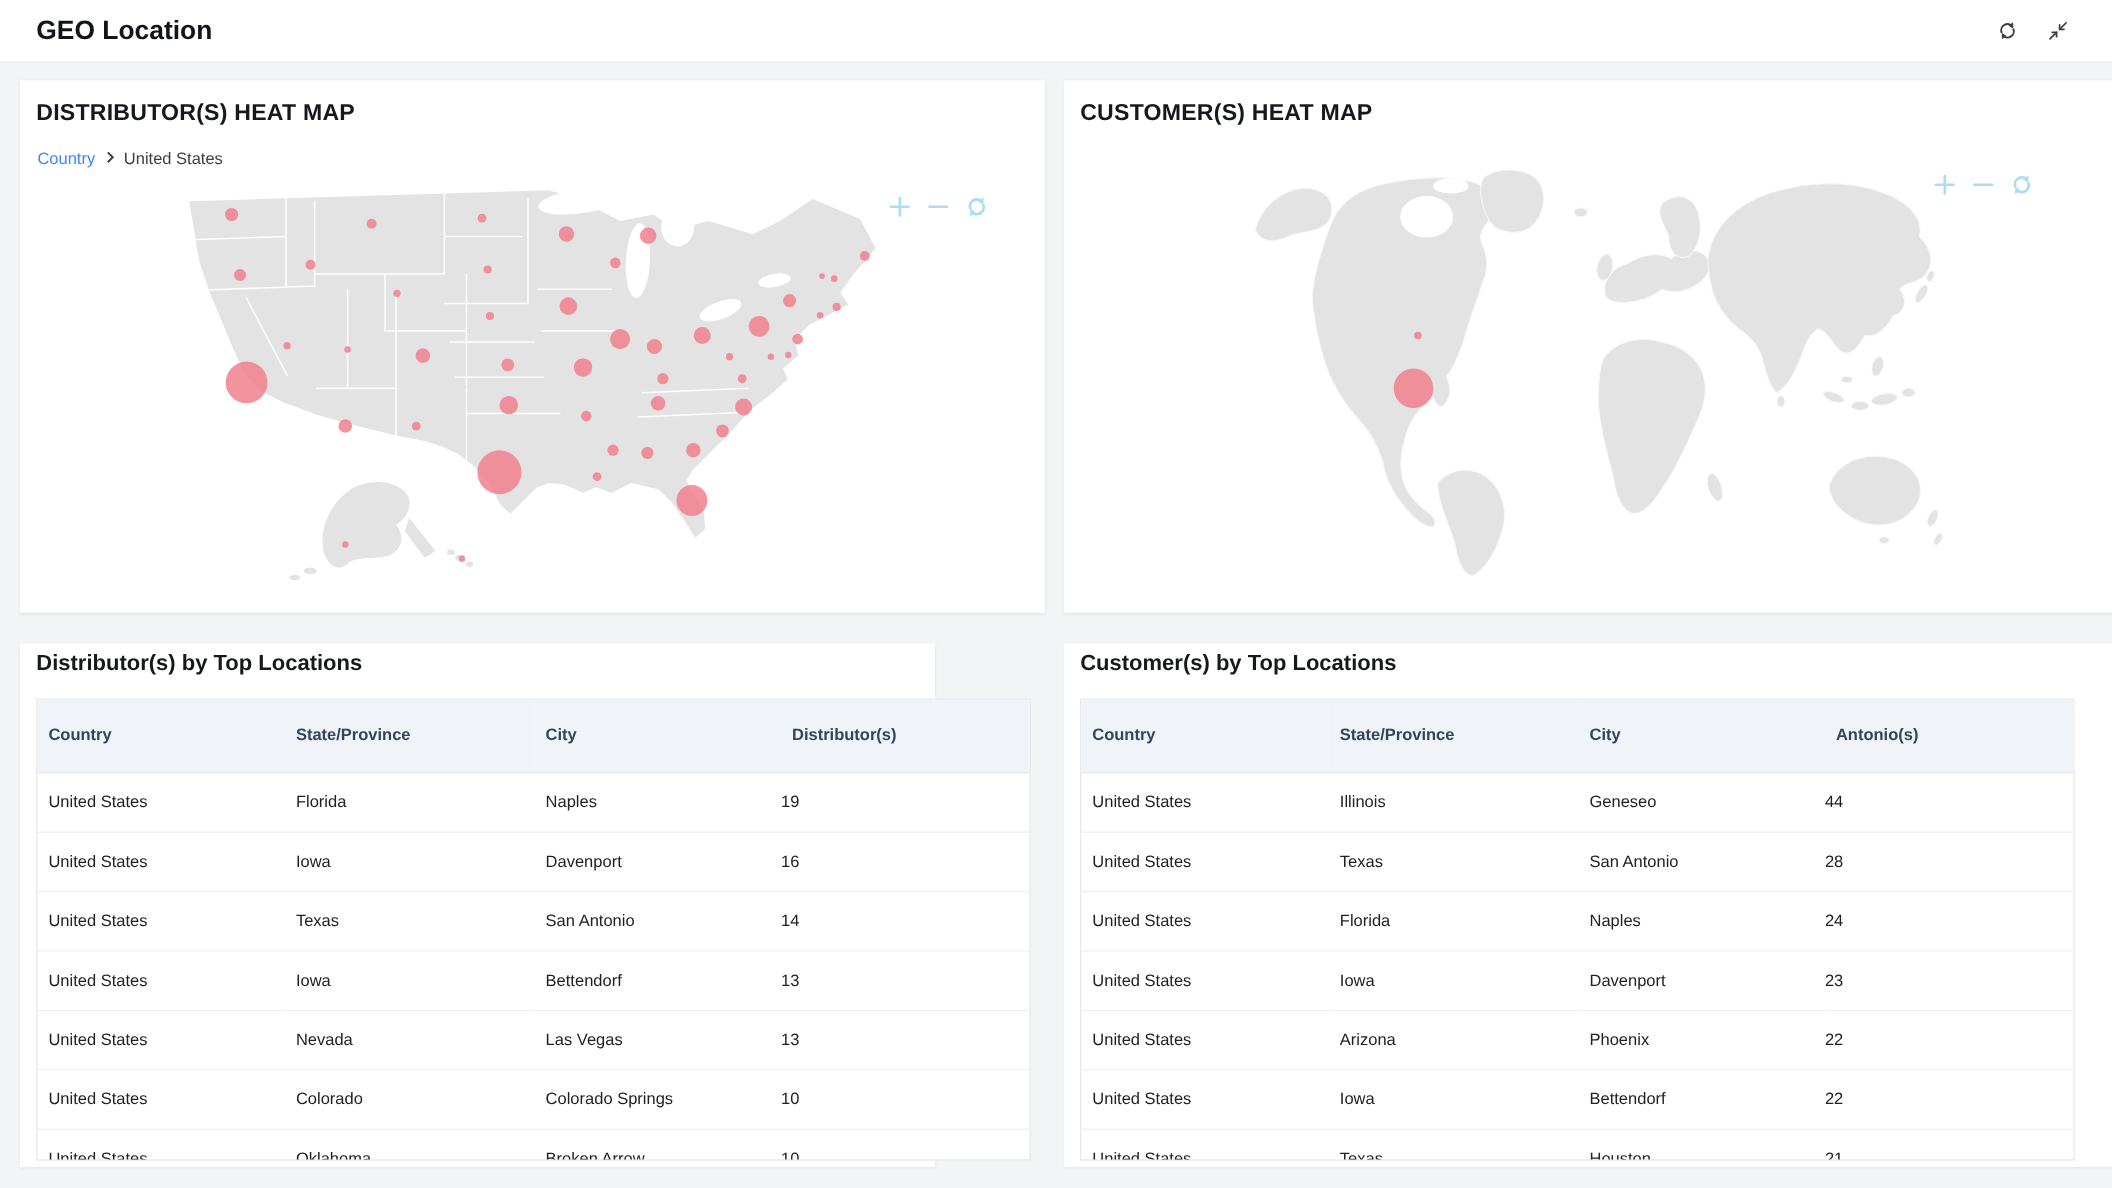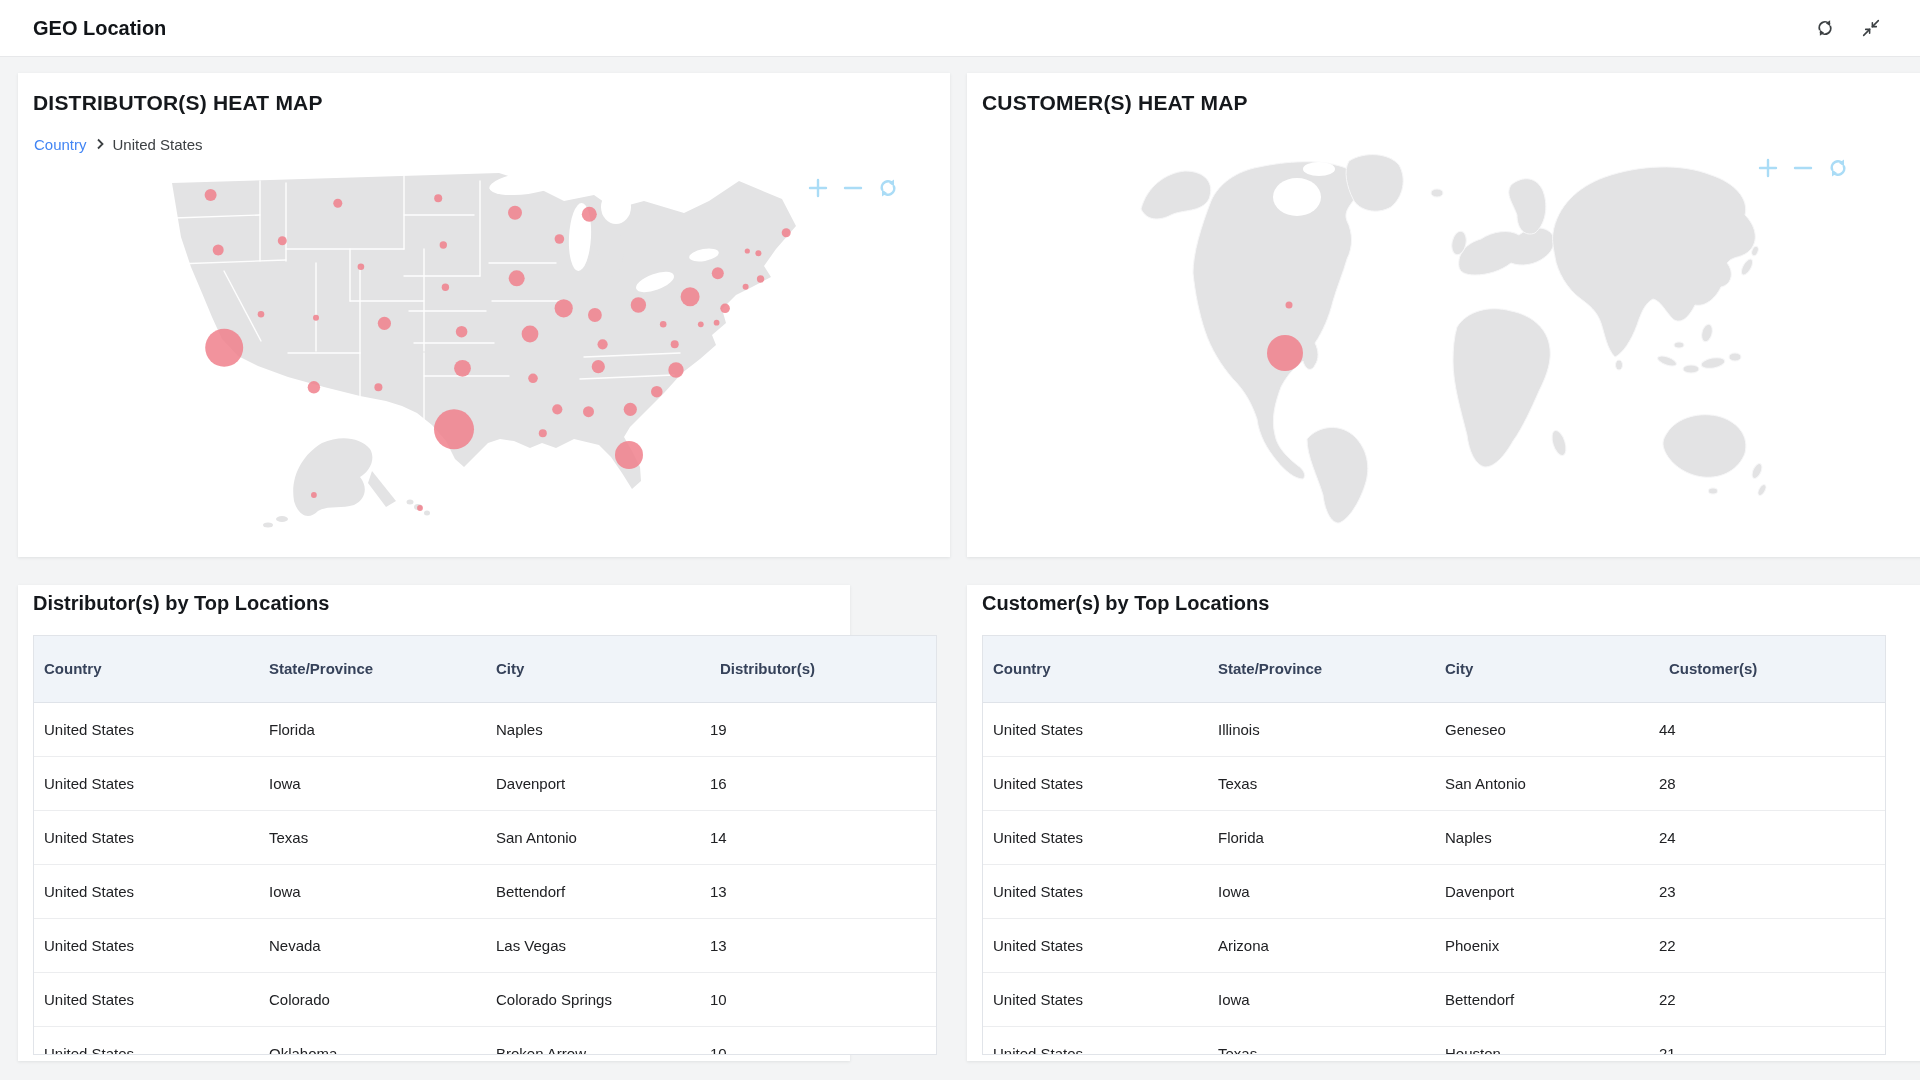--- a/index.html
+++ b/index.html
@@ -2,21 +2,21 @@
 <html><head>
 <meta charset="utf-8">
 <style>
   html,body{margin:0;padding:0;background:#e9eaec;}
   *{box-sizing:border-box;}
   .stage{position:relative;width:1920px;height:1080px;background:#f3f4f5;overflow:hidden;
          font-family:"Liberation Sans", sans-serif;color:#202124;}
   
   .topbar{position:absolute;left:0;top:0;width:1920px;height:57px;background:#fff;
           border-bottom:1px solid #e7e8ea;}
-  .topbar-title{position:absolute;left:33px;top:0;line-height:56px;font-size:20px;font-weight:700;color:#111418;}
+  .topbar-title{position:absolute;left:33px;top:0;line-height:56px;font-size:24px;font-weight:700;color:#111418;}
   .iconbtn{position:absolute;width:28px;height:28px;border:none;background:transparent;padding:2px;
            color:#3c4043;cursor:pointer;}
   .iconbtn svg{width:22px;height:22px;display:block;}
   #btn-refresh{left:1812px;top:14px;}
   #btn-collapse{left:1858px;top:14px;}
   
   .panel{position:absolute;background:#fff;box-shadow:0 1px 3px rgba(60,64,67,.10);}
   #panel-dist-map{left:18px;top:73px;width:932px;height:484px;padding-left:24px;}
   #panel-cust-map{left:967px;top:73px;width:1058px;height:484px;}
   #panel-dist-table{left:18px;top:585px;width:832px;height:476px;}
@@ -383,21 +383,21 @@
             <col class="c1">
             <col class="c2">
             <col class="c3">
             <col class="c4">
           </colgroup>
         <thead>
           <tr>
             <th>Country</th>
             <th>State/Province</th>
             <th>City</th>
-            <th>Customer(s)</th>
+            <th>Antonio(s)</th>
           </tr>
         </thead>
         <tbody>
 
             <tr>
               <td>United States</td>
               <td>Illinois</td>
               <td>Geneseo</td>
               <td class="num">44</td>
             </tr>

